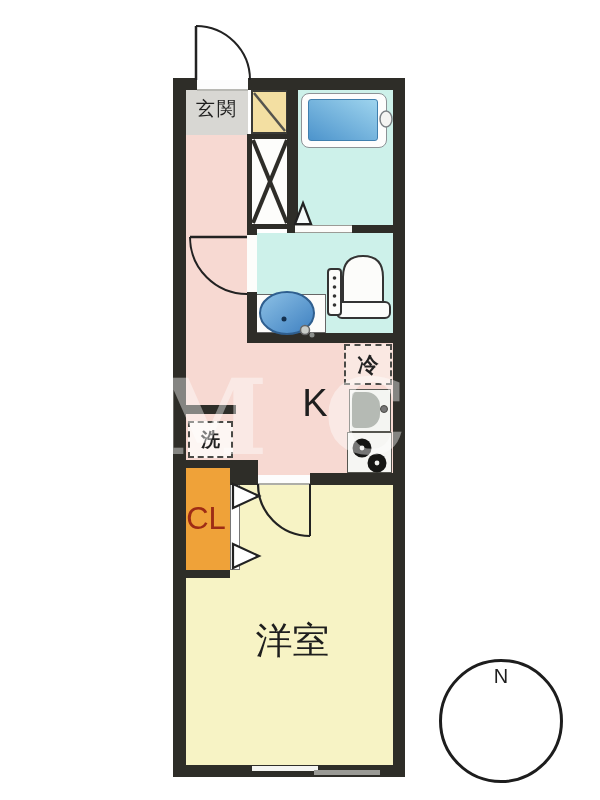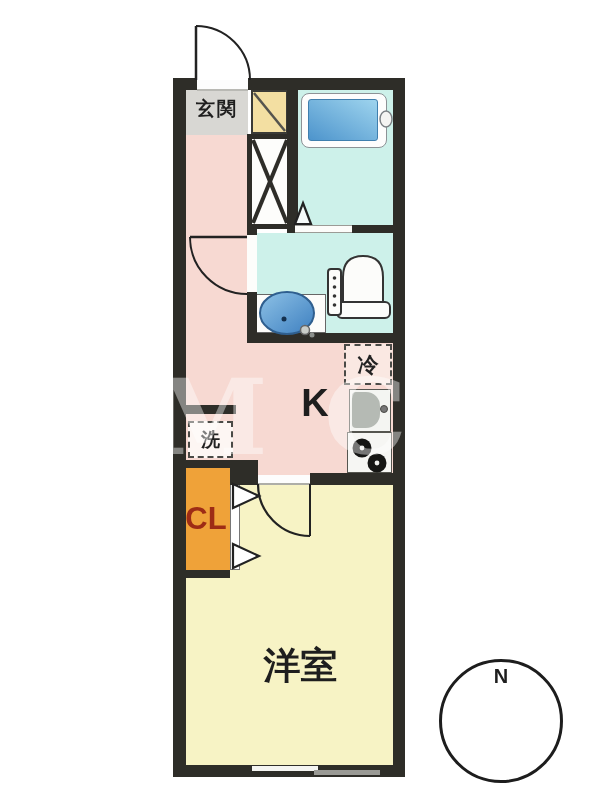--- a/index.html
+++ b/index.html
@@ -1,20 +1,20 @@
 <!DOCTYPE html>
 <html><head>
 <meta charset="utf-8">
 <style>
   html,body{margin:0;padding:0;background:#fff;}
   #canvas{position:relative;width:600px;height:800px;background:#ffffff;overflow:hidden;
           font-family:"Liberation Sans", sans-serif;}
   .abs{position:absolute;}
   .wall{position:absolute;background:#2e2d28;}
-  .label{position:absolute;color:#1e1e1e;font-weight:bold;display:flex;
+  .label{position:absolute;color:#1e1e1e;font-weight:normal;display:flex;
          align-items:center;justify-content:center;text-align:center;line-height:1.08;}
   .dashedbox{position:absolute;border:2px dashed #4a4a46;box-sizing:border-box;
              display:flex;align-items:center;justify-content:center;font-weight:bold;color:#222;}
   #svg-overlay{position:absolute;left:0;top:0;pointer-events:none;}
   #watermark{position:absolute;left:52px;top:366px;font-family:"DejaVu Serif", serif;
              font-size:104px;line-height:1;color:rgba(255,255,255,0.42);
              letter-spacing:10px;font-weight:bold;pointer-events:none;z-index:50;}
   #compass-circle{position:absolute;left:439px;top:659px;width:124px;height:124px;
                   border:3.5px solid #1d1d1d;border-radius:50%;background:#fff;box-sizing:border-box;}
 </style>
@@ -148,21 +148,21 @@
 
     <path d="M501,689 L466,753 L536,753 Z" fill="#121212"></path>
   </svg>
 
   <div class="label" style="left:188px;top:95px;width:58px;height:28px;font-size:19px;letter-spacing:2px;">玄関</div>
 
   <div class="label" style="left:296px;top:383px;width:38px;height:42px;font-size:38px;">K</div>
 
   <div class="label" style="left:186px;top:496px;width:40px;height:46px;font-size:31px;color:#9e2c15;">CL</div>
 
-  <div class="label" style="left:208px;top:596px;width:185px;height:90px;flex-direction:column;font-size:37px;justify-content:flex-end;">
+  <div class="label" style="left:200px;top:596px;width:185px;height:90px;flex-direction:column;font-size:37px;">
     <span>洋室</span>
   </div>
 
   <div id="compass-circle"></div>
   <div class="label" style="left:489px;top:666px;width:24px;height:22px;font-size:20px;z-index:10;">N</div>
 
   <div id="watermark">OM C</div>
 
 </div>
 

